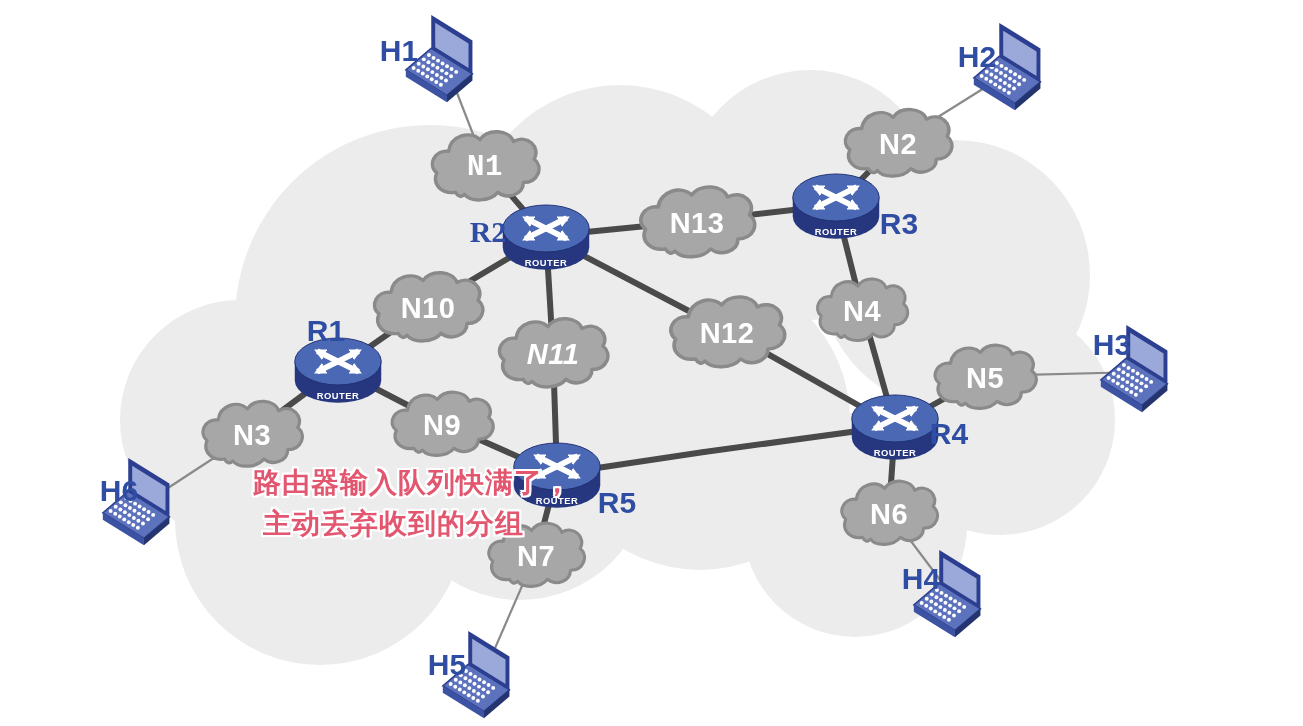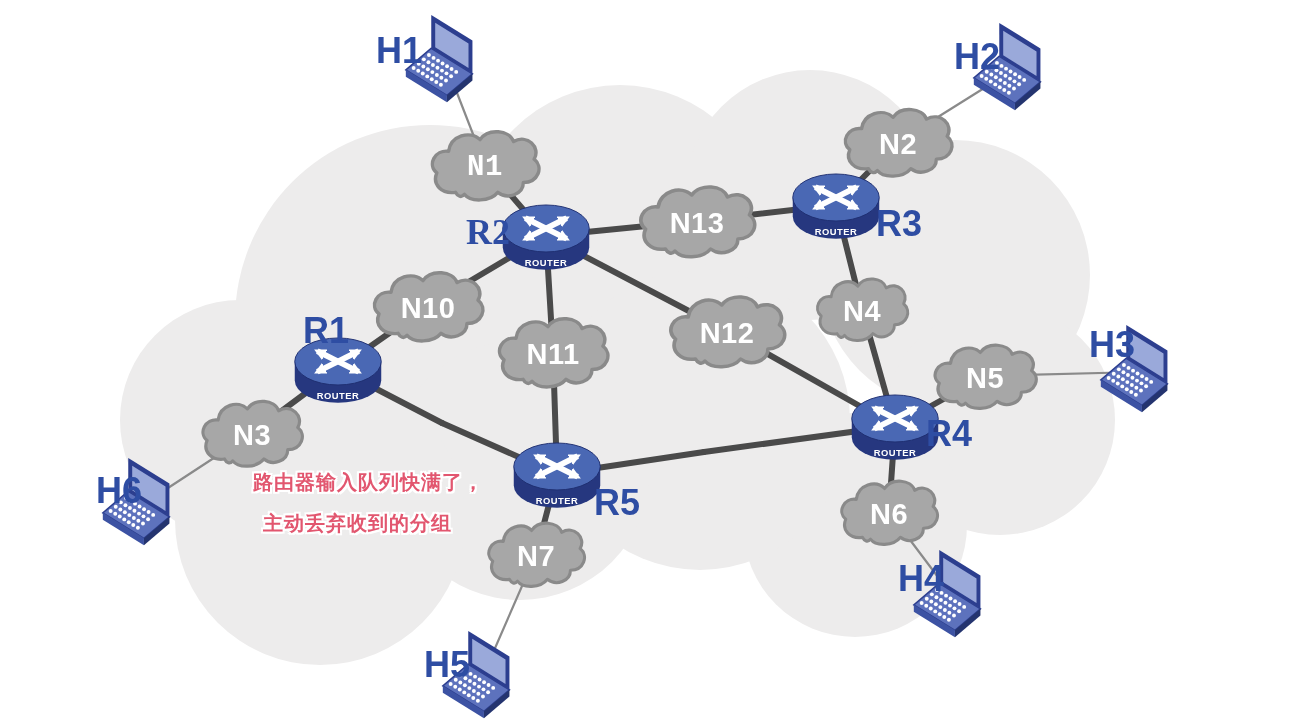--- a/index.html
+++ b/index.html
@@ -10,23 +10,23 @@
   .cloud-node{position:absolute;transform:translate(-50%,-50%);z-index:2;}
   .cloud-node svg{position:absolute;left:0;top:0;width:100%;height:100%;}
   .cloud-label{position:absolute;left:0;top:2px;width:100%;height:100%;
                display:flex;align-items:center;justify-content:center;
                color:#fff;font-weight:bold;font-size:29px;letter-spacing:0.5px;}
   .router-node{position:absolute;width:94px;height:78px;transform:translate(-50%,-50%);z-index:3;}
   .router-node svg{width:100%;height:100%;}
   .host-node{position:absolute;width:98px;height:98px;transform:translate(-50%,-50%);z-index:3;}
   .host-node svg{width:100%;height:100%;}
   .node-label{position:absolute;transform:translate(-50%,-50%);z-index:4;
-              font-weight:bold;font-size:36px;color:#2e4da3;white-space:nowrap;}
+              font-weight:bold;font-size:30px;color:#2e4da3;white-space:nowrap;}
   .annotation{position:absolute;left:253px;top:462px;z-index:20;
-              font-weight:bold;font-size:20px;line-height:41px;color:#e2566f;letter-spacing:1px;
+              font-weight:bold;font-size:28px;line-height:41px;color:#e2566f;letter-spacing:1px;
               text-shadow:2px 0 0 #fff,-2px 0 0 #fff,0 2px 0 #fff,0 -2px 0 #fff,
                           2px 2px 0 #fff,-2px 2px 0 #fff,2px -2px 0 #fff,-2px -2px 0 #fff;}
   .annotation .line2{margin-left:10px;}
 </style>
 </head>
 <body>
 
 <div id="stage">
 
   <svg id="bg-cloud" width="1303" height="726">
@@ -113,27 +113,33 @@
         <path d="M 30 70 C 16 72 6 62 11 50 C 1 42 9 26 23 28 C 25 12 45 6 55 16 C 63 4 85 6 89 18 C 103 10 117 24 110 36 C 120 44 114 60 99 60 C 99 72 83 78 73 70 C 65 80 45 80 39 72 C 36 76 32 74 30 70 Z" fill="#a7a7a7" stroke="#8a8a8a" stroke-width="3.5" stroke-linejoin="round"></path>
       </svg>
       <div class="cloud-label">N6</div>
     </div>
     <div class="cloud-node" style="left: 536px; top: 554px; width: 106px; height: 76px;">
       <svg viewBox="0 0 120 84" preserveAspectRatio="none">
         <path d="M 30 70 C 16 72 6 62 11 50 C 1 42 9 26 23 28 C 25 12 45 6 55 16 C 63 4 85 6 89 18 C 103 10 117 24 110 36 C 120 44 114 60 99 60 C 99 72 83 78 73 70 C 65 80 45 80 39 72 C 36 76 32 74 30 70 Z" fill="#a7a7a7" stroke="#8a8a8a" stroke-width="3.5" stroke-linejoin="round"></path>
       </svg>
       <div class="cloud-label">N7</div>
     </div>
+    <div class="cloud-node" style="left: 442px; top: 423px; width: 112px; height: 76px;">
+      <svg viewBox="0 0 120 84" preserveAspectRatio="none">
+        <path d="M 30 70 C 16 72 6 62 11 50 C 1 42 9 26 23 28 C 25 12 45 6 55 16 C 63 4 85 6 89 18 C 103 10 117 24 110 36 C 120 44 114 60 99 60 C 99 72 83 78 73 70 C 65 80 45 80 39 72 C 36 76 32 74 30 70 Z" fill="#a7a7a7" stroke="#8a8a8a" stroke-width="3.5" stroke-linejoin="round"></path>
+      </svg>
+      <div class="cloud-label">N9</div>
+    </div>
     <div class="cloud-node" style="left: 428px; top: 306px; width: 120px; height: 82px;">
       <svg viewBox="0 0 120 84" preserveAspectRatio="none">
         <path d="M 30 70 C 16 72 6 62 11 50 C 1 42 9 26 23 28 C 25 12 45 6 55 16 C 63 4 85 6 89 18 C 103 10 117 24 110 36 C 120 44 114 60 99 60 C 99 72 83 78 73 70 C 65 80 45 80 39 72 C 36 76 32 74 30 70 Z" fill="#a7a7a7" stroke="#8a8a8a" stroke-width="3.5" stroke-linejoin="round"></path>
       </svg>
       <div class="cloud-label">N10</div>
     </div>
-    <div class="cloud-node" style="left: 553px; top: 352px; width: 120px; height: 82px;">
+    <div class="cloud-node" style="left: 553px; top: 352px; width: 120px; height: 82px; font-style: italic;">
       <svg viewBox="0 0 120 84" preserveAspectRatio="none">
         <path d="M 30 70 C 16 72 6 62 11 50 C 1 42 9 26 23 28 C 25 12 45 6 55 16 C 63 4 85 6 89 18 C 103 10 117 24 110 36 C 120 44 114 60 99 60 C 99 72 83 78 73 70 C 65 80 45 80 39 72 C 36 76 32 74 30 70 Z" fill="#a7a7a7" stroke="#8a8a8a" stroke-width="3.5" stroke-linejoin="round"></path>
       </svg>
       <div class="cloud-label">N11</div>
     </div>
     <div class="cloud-node" style="left: 727px; top: 331px; width: 126px; height: 84px;">
       <svg viewBox="0 0 120 84" preserveAspectRatio="none">
         <path d="M 30 70 C 16 72 6 62 11 50 C 1 42 9 26 23 28 C 25 12 45 6 55 16 C 63 4 85 6 89 18 C 103 10 117 24 110 36 C 120 44 114 60 99 60 C 99 72 83 78 73 70 C 65 80 45 80 39 72 C 36 76 32 74 30 70 Z" fill="#a7a7a7" stroke="#8a8a8a" stroke-width="3.5" stroke-linejoin="round"></path>
       </svg>
       <div class="cloud-label">N12</div>

